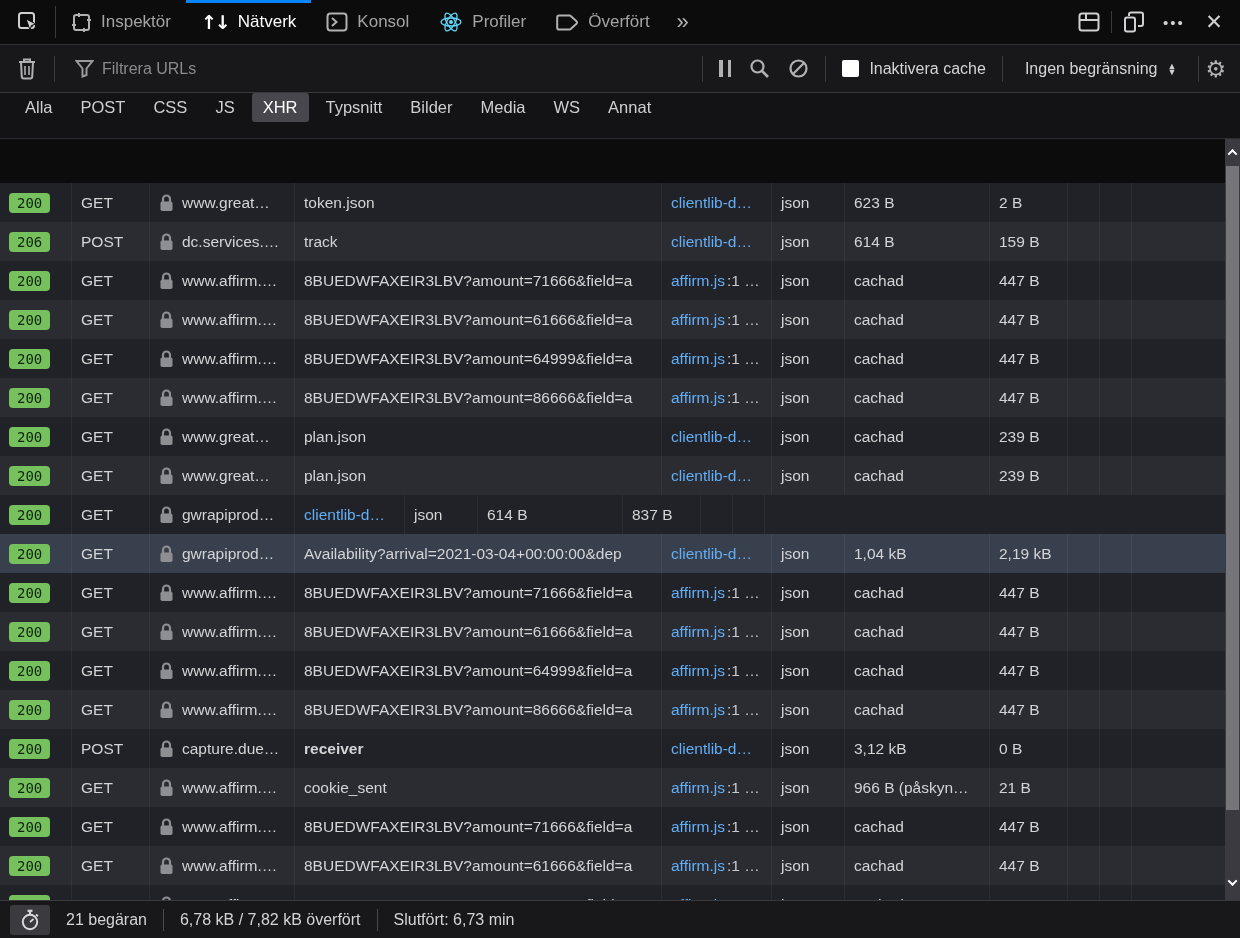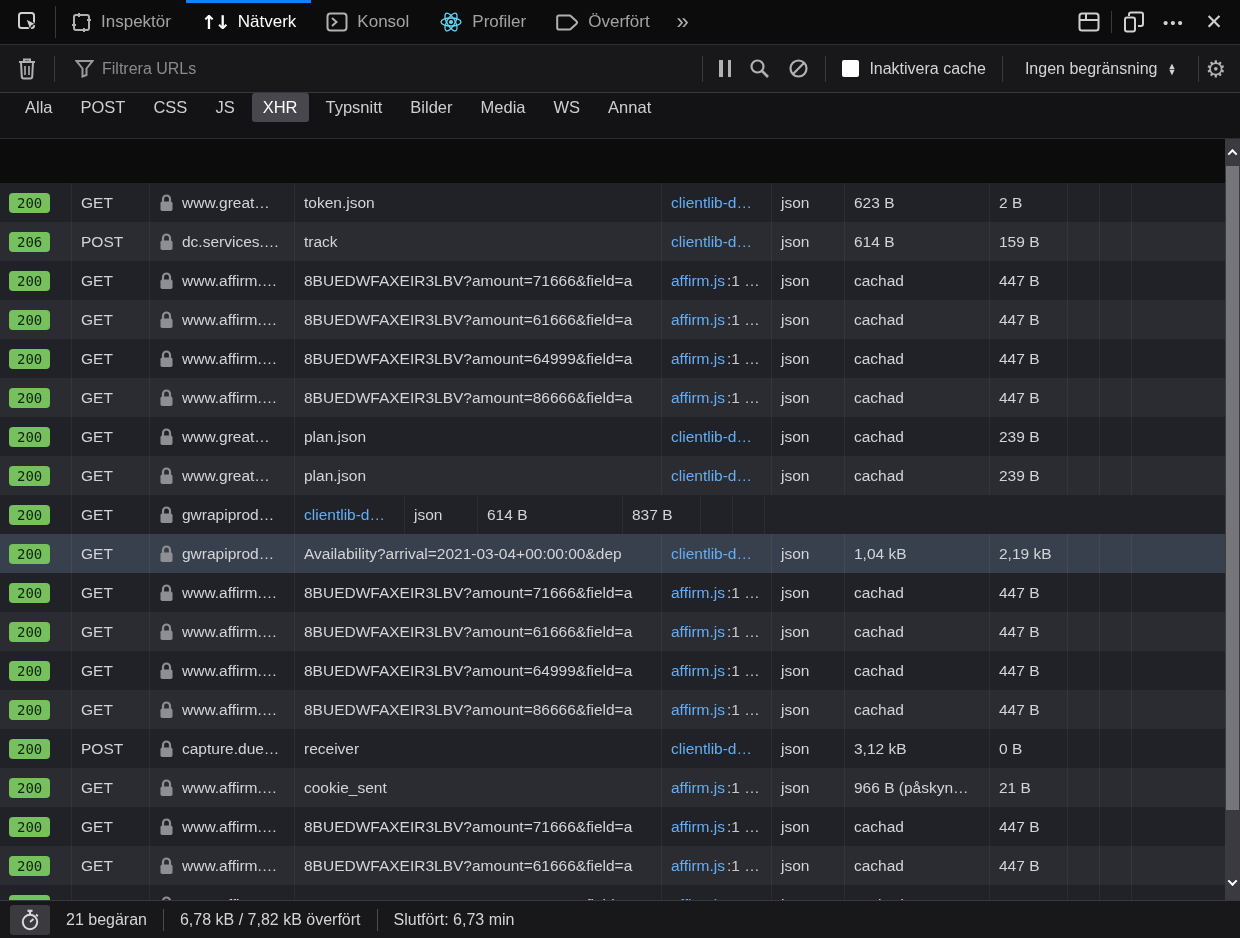--- a/index.html
+++ b/index.html
@@ -669,21 +669,21 @@
           <span style="display: flex; align-items: center; overflow: hidden;">
             <span class="lock">
               <svg width="15" height="18" viewBox="0 0 15 18">
                 <path d="M4 8 L4 5 A3.5 3.5 0 0 1 11 5 L11 8" fill="none" stroke="#8f8f93" stroke-width="2.2"></path>
                 <rect x="1.5" y="7.5" width="12" height="9.5" rx="1.8" fill="#8f8f93"></rect>
               </svg>
             </span>
             <span>capture.due…</span>
           </span>
         </div>
-        <div class="td" style="width: 367px; flex: 0 0 auto;">receiver</div>
+        <div class="td" style="width: 367px; flex: 0 0 auto; font-weight: bold;">receiver</div>
         <div class="td" style="width: 110px; flex: 0 0 auto;">
           <span style="overflow: hidden; white-space: nowrap;"><span class="link">clientlib-d…</span></span>
         </div>
         <div class="td" style="width: 73px; flex: 0 0 auto;">json</div>
         <div class="td" style="width: 145px; flex: 0 0 auto;">3,12 kB</div>
         <div class="td" style="width: 78px; flex: 0 0 auto;">0 B</div>
         <div class="td td-wf">
           <span class="wfgrid" style="left:31px"></span>
 <span class="wfgrid" style="left:63px"></span>
         </div>

